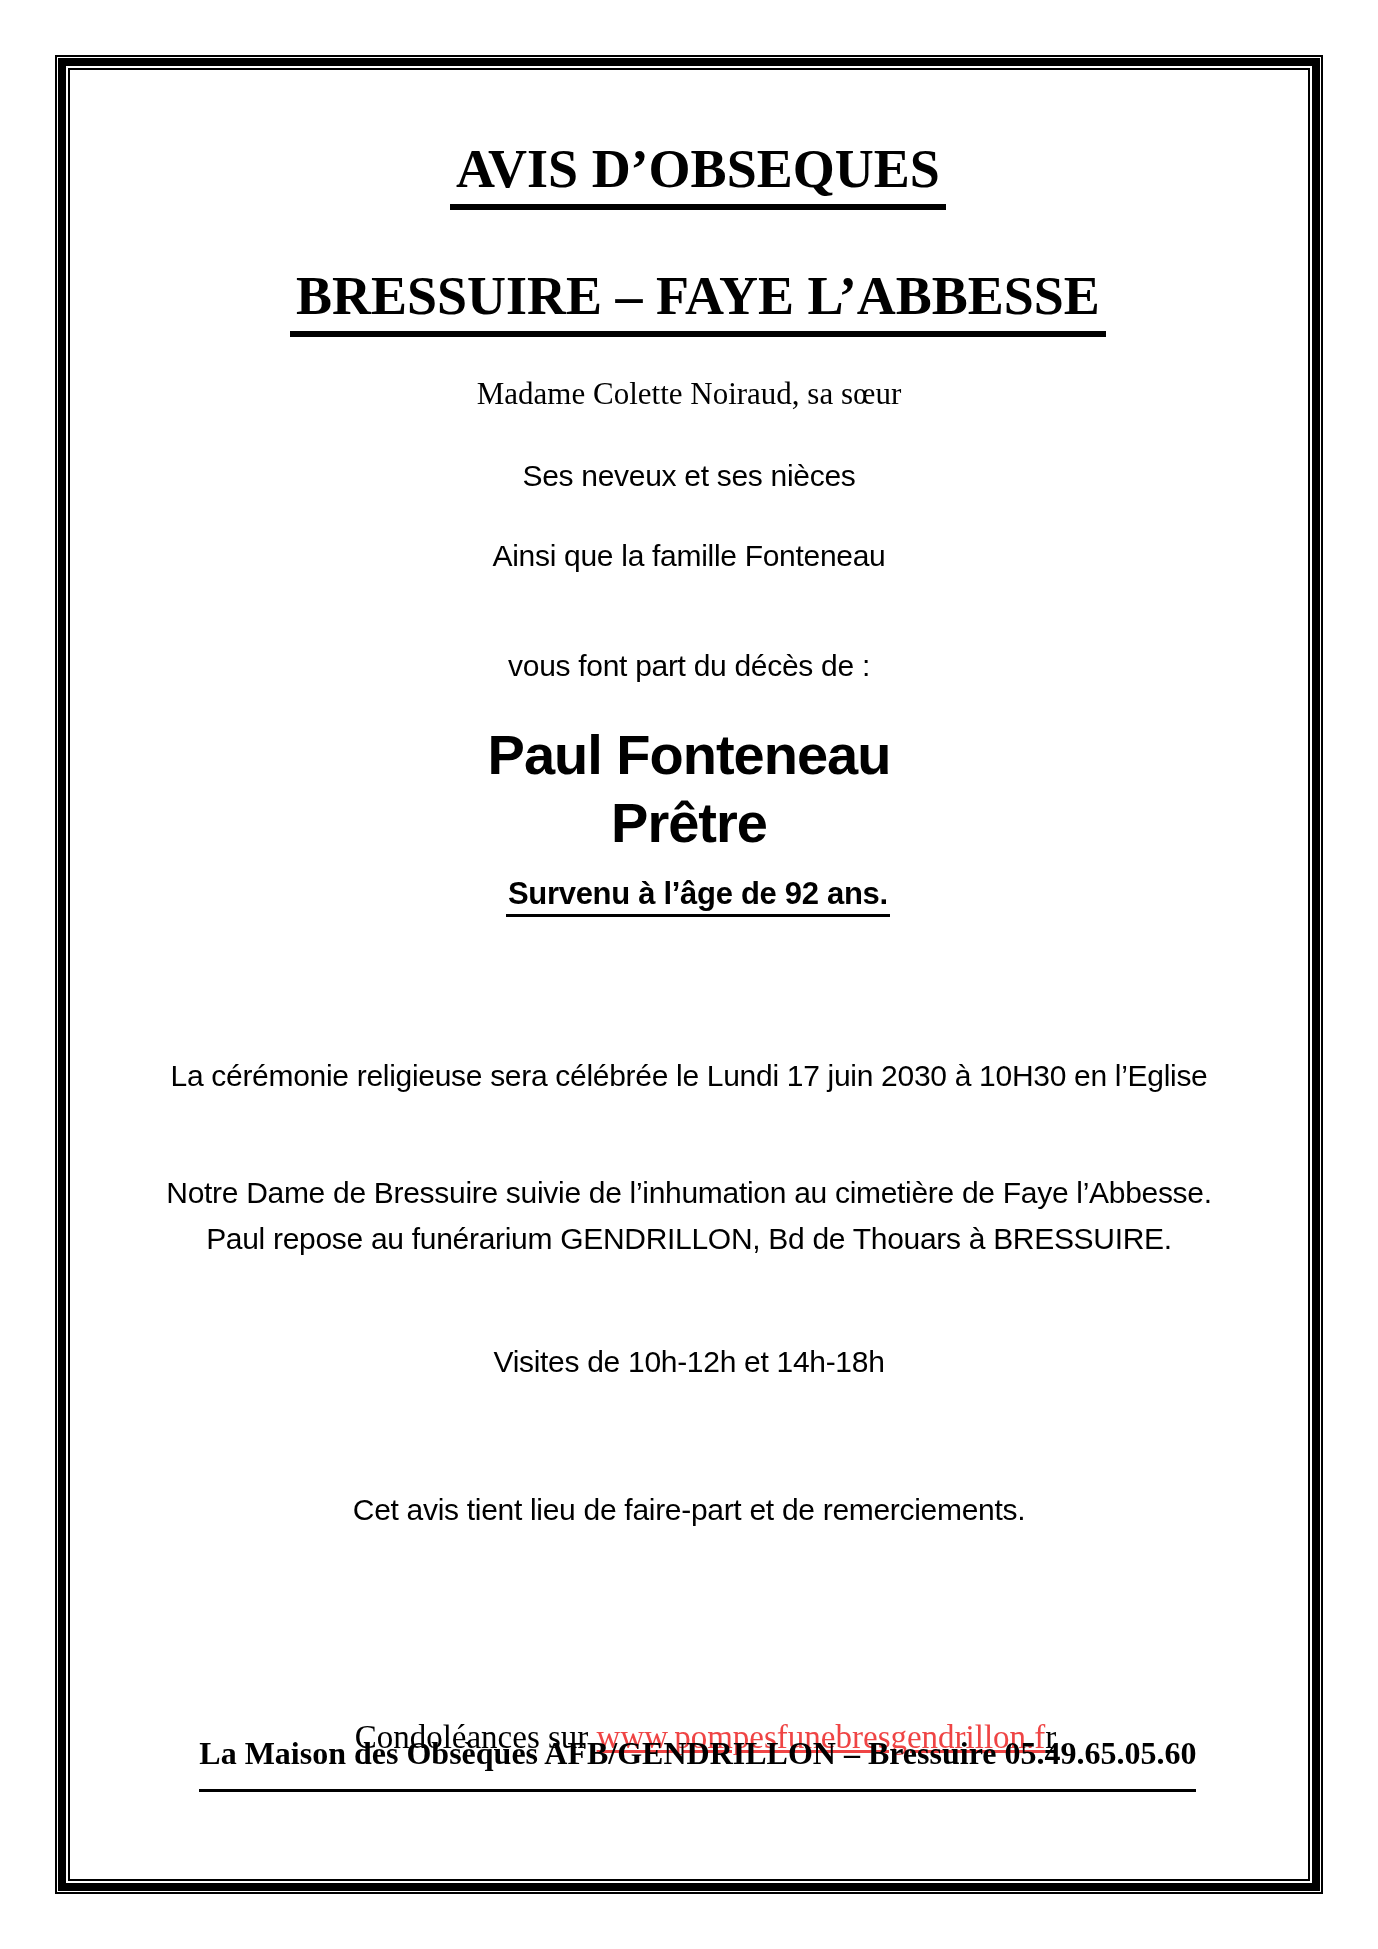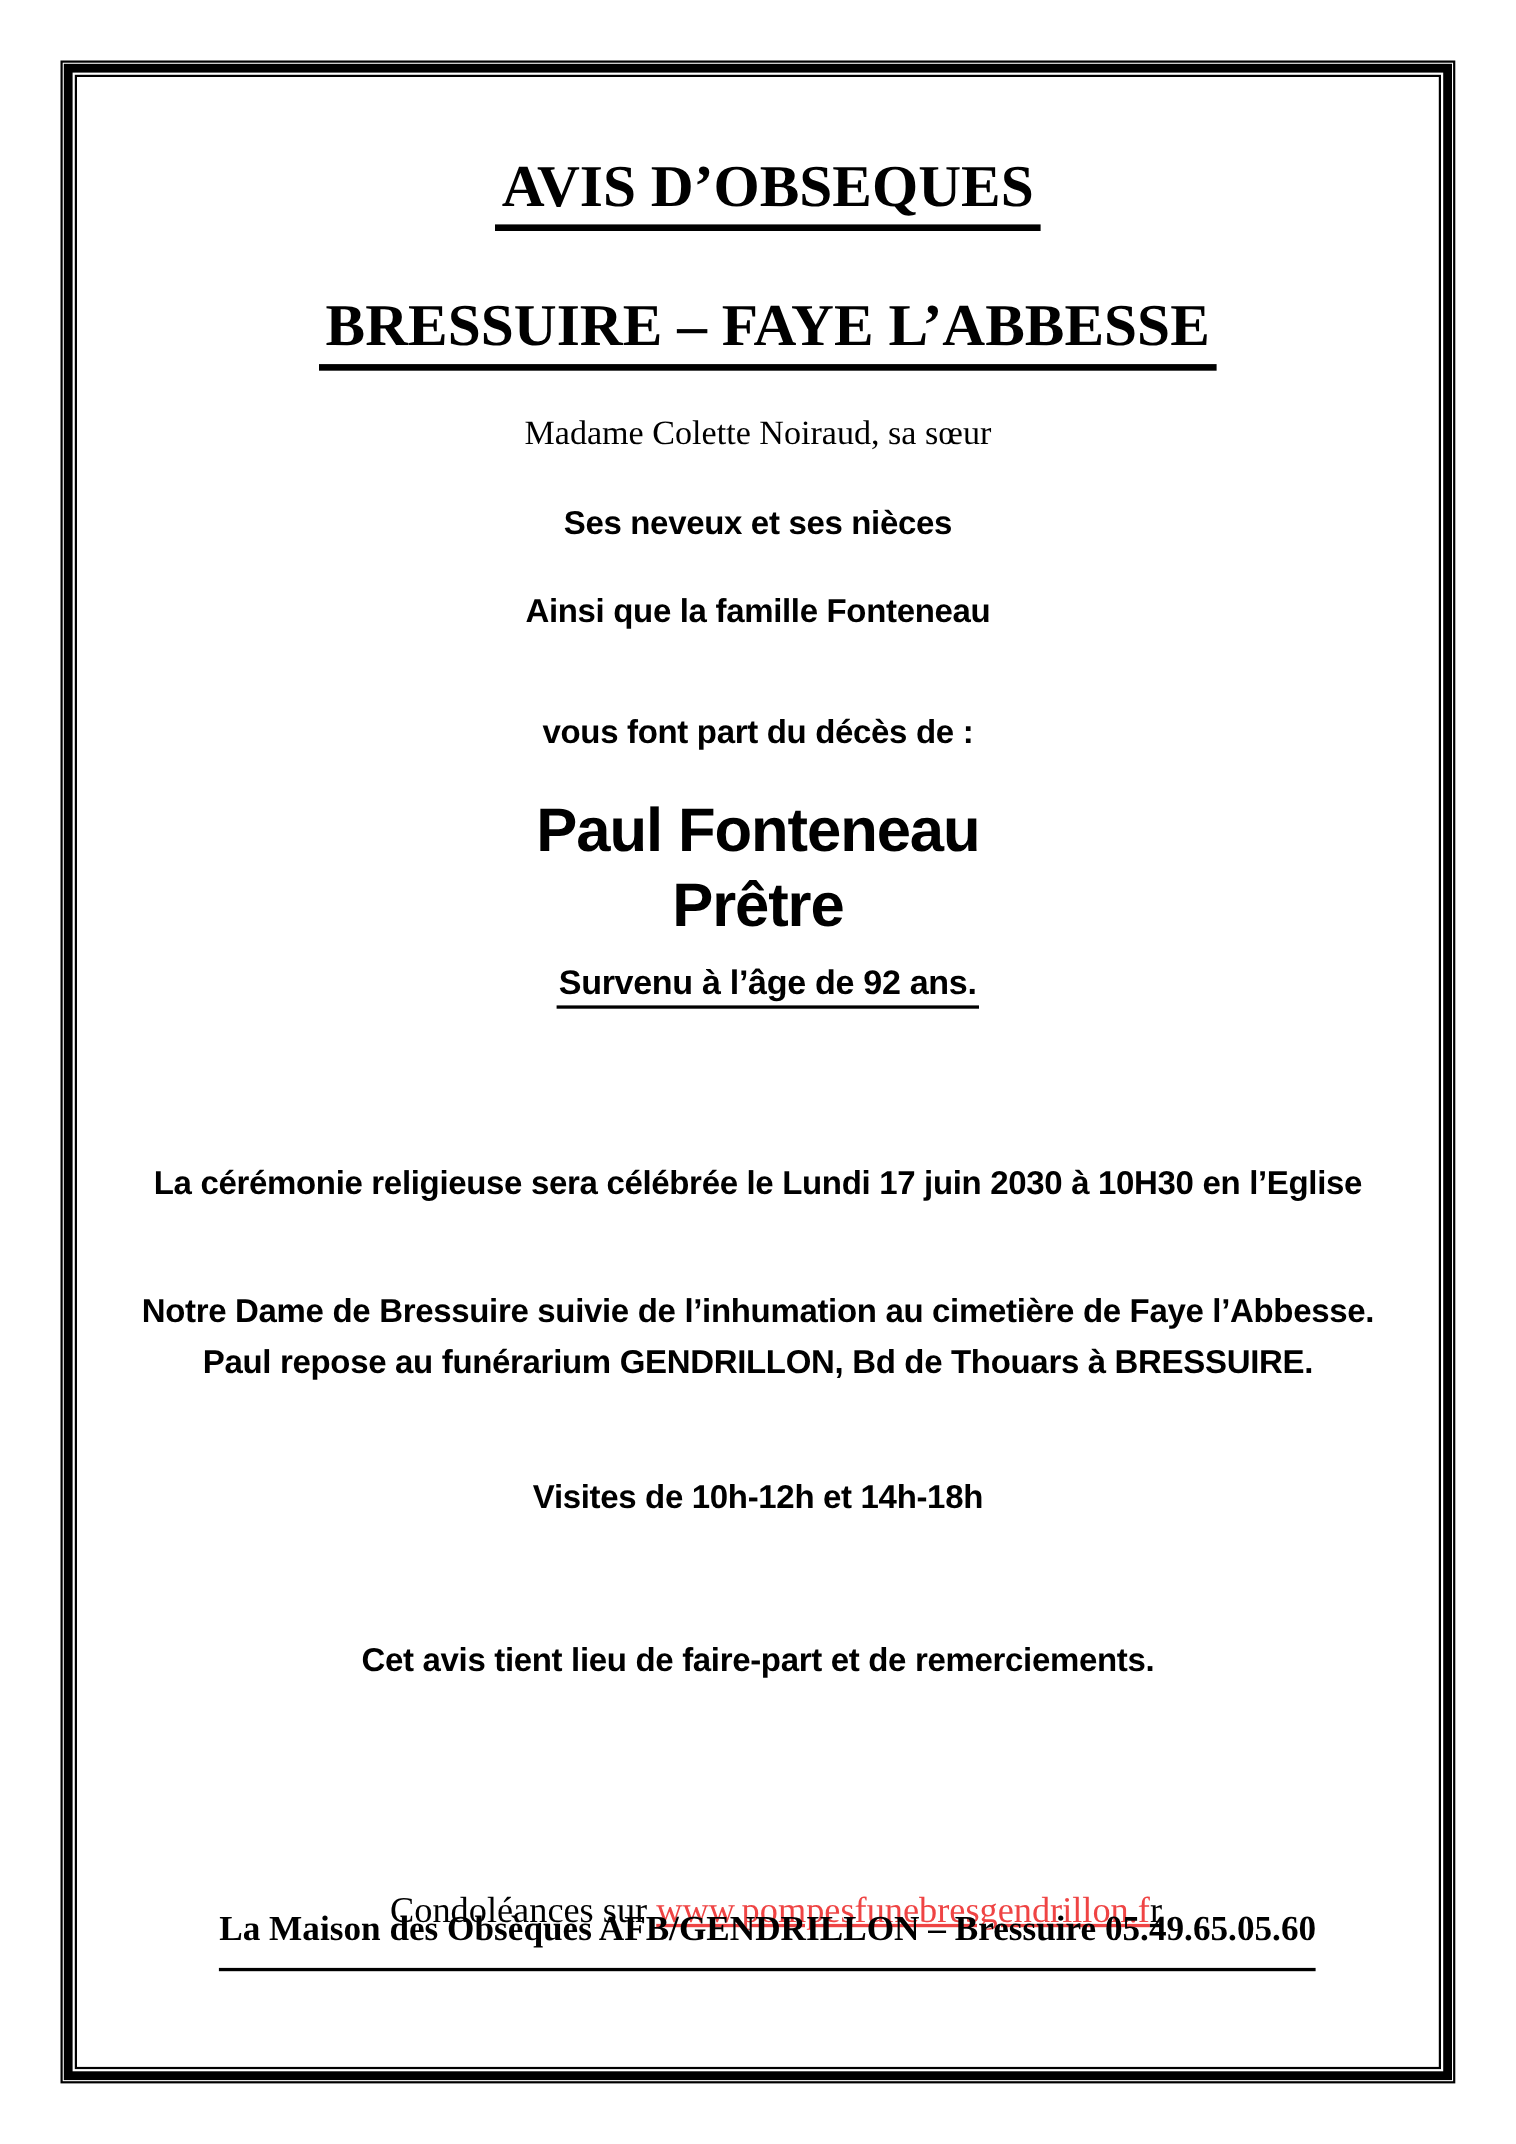--- a/index.html
+++ b/index.html
@@ -47,21 +47,21 @@
   .heading-text {
     display: inline-block;
     font-family: "Liberation Serif", "DejaVu Serif", serif;
     font-weight: bold;
     font-size: 54px;
     line-height: 1.0;
     border-bottom: 6px solid #000;
     padding: 0 6px 8px 6px;
   }
   .announcer-serif { font-size: 31px; line-height: 36px; }
-  .body-sans { font-size: 30px; line-height: 39px; letter-spacing: -0.3px; font-weight: bold; }
+  .body-sans { font-size: 30px; line-height: 39px; letter-spacing: -0.3px; }
   .name-big {
     font-size: 56px;
     line-height: 66px;
     font-weight: bold;
     letter-spacing: -1px;
   }
   .age-text {
     display: inline-block;
     font-size: 31px;
     font-weight: bold;

